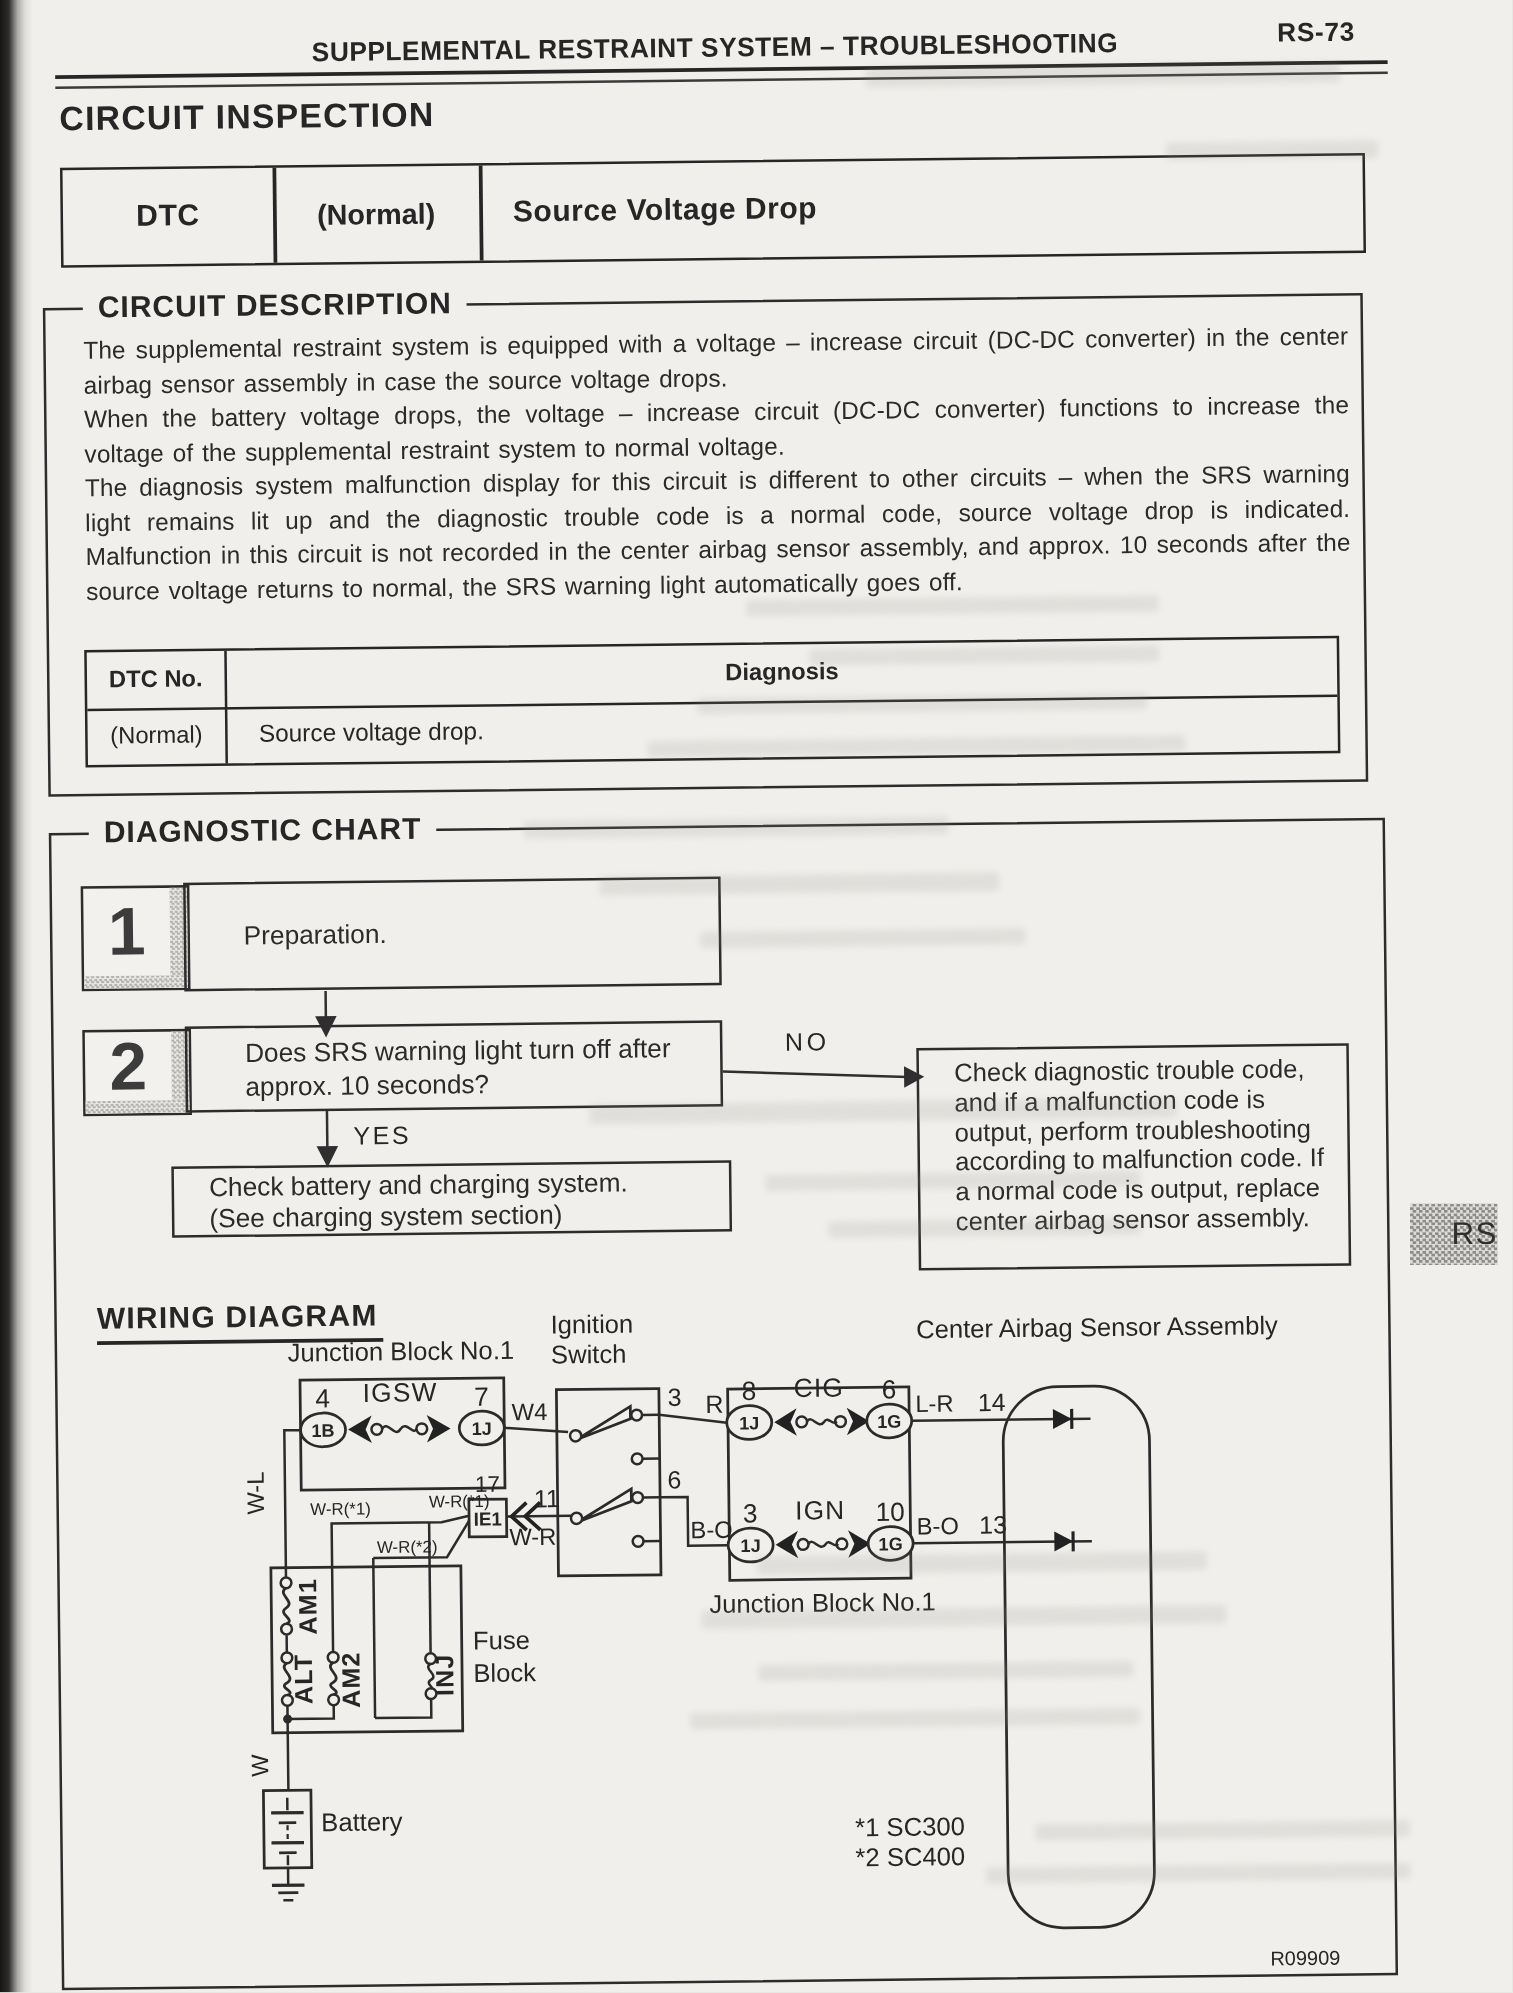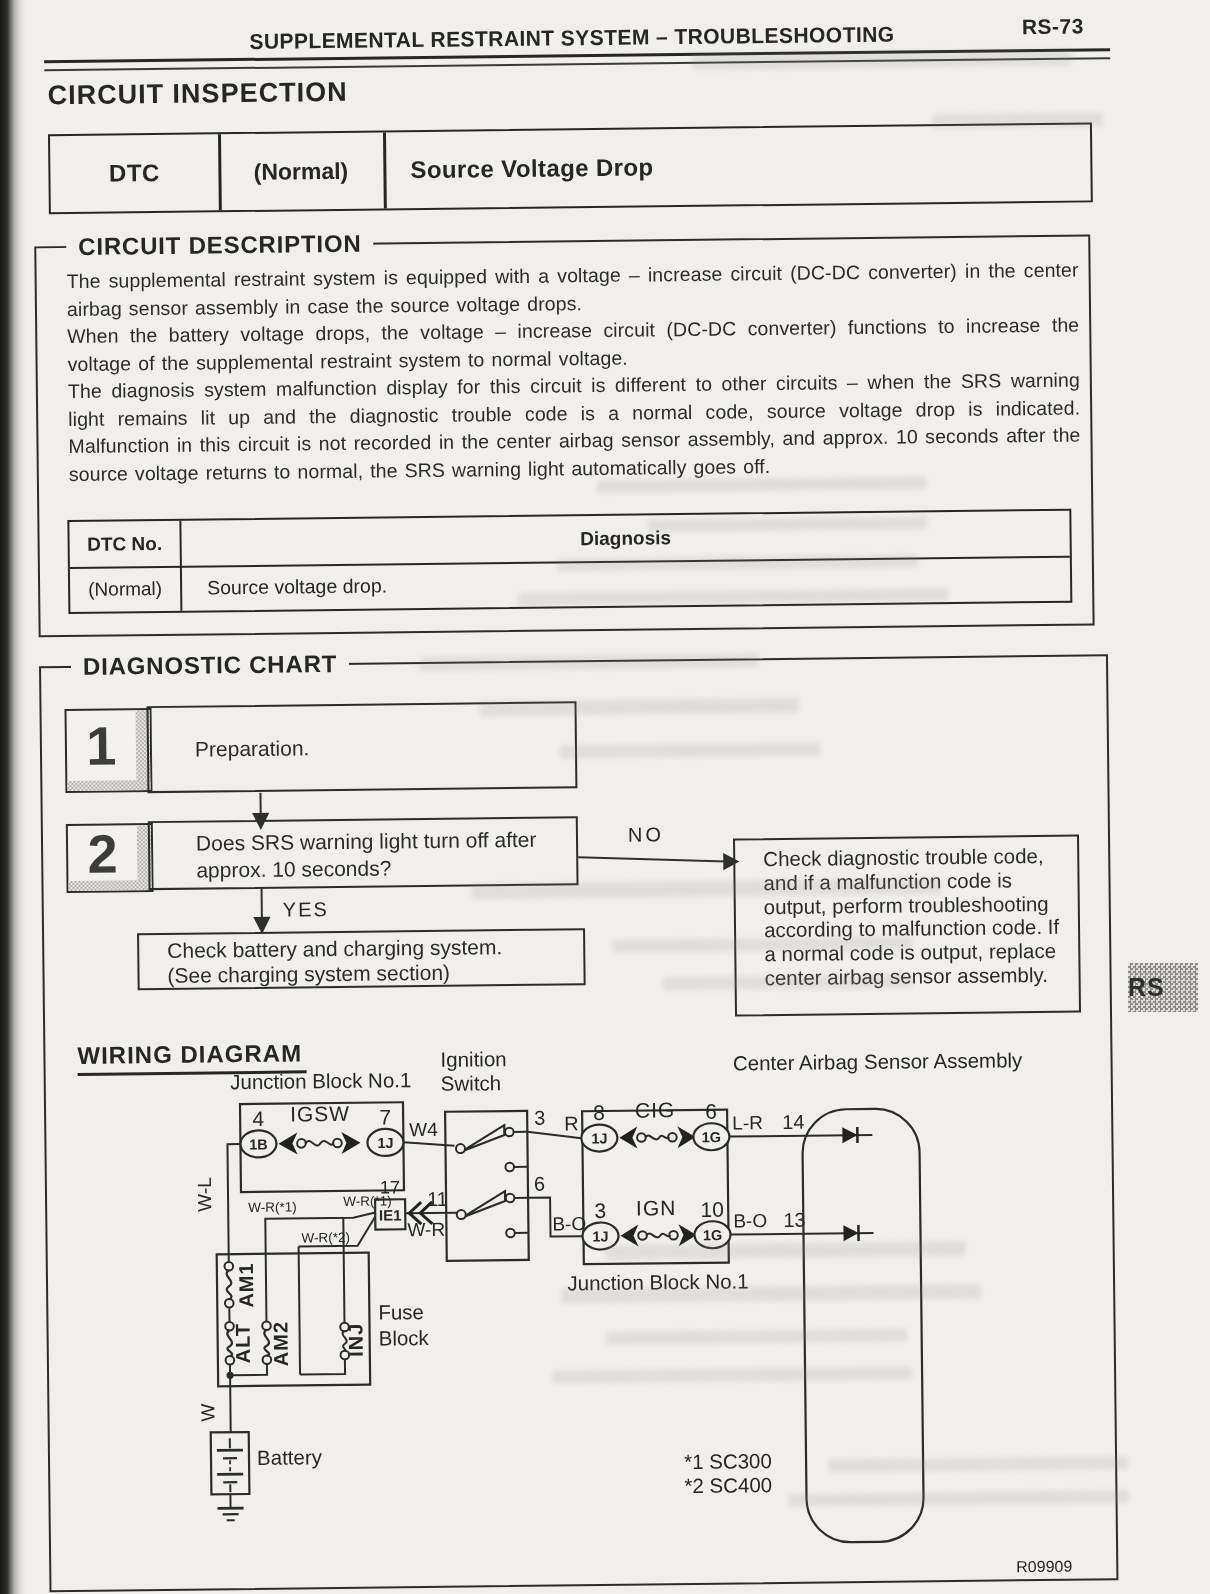--- a/index.html
+++ b/index.html
@@ -63,21 +63,21 @@
   
   .wirehead{position:absolute;left:74px;top:1036px;font-size:24px;font-weight:bold;letter-spacing:1px;border-bottom:3px solid #262626;padding:0 4px 3px 0;}
   svg text{fill:#262626;font-family:"Liberation Sans",sans-serif;}
   .connectors,.wiresvg{position:absolute;left:0;pointer-events:none;}
   .connectors{top:0;}
   .wiresvg{top:1040px;}
 
   
   .rstab{position:absolute;left:1128px;top:963px;width:70px;height:49px;z-index:30;
     background:conic-gradient(#8d8c89 0 25%,#dddcd8 0 50%,#8d8c89 0 75%,#dddcd8 0);background-size:5px 5px;
-    display:flex;align-items:center;justify-content:flex-start;font-size:25px;font-weight:bold;color:#2f2f2f;letter-spacing:1px;}
+    display:flex;align-items:center;justify-content:flex-end;font-size:25px;font-weight:normal;color:#2f2f2f;letter-spacing:1px;}
 </style>
 </head>
 <body>
 
 <div class="page">
   <div class="rot">
 
     <div class="hdr-title">SUPPLEMENTAL RESTRAINT SYSTEM – TROUBLESHOOTING</div>
     <div class="hdr-page">RS-73</div>
     <div class="rule1"></div>

